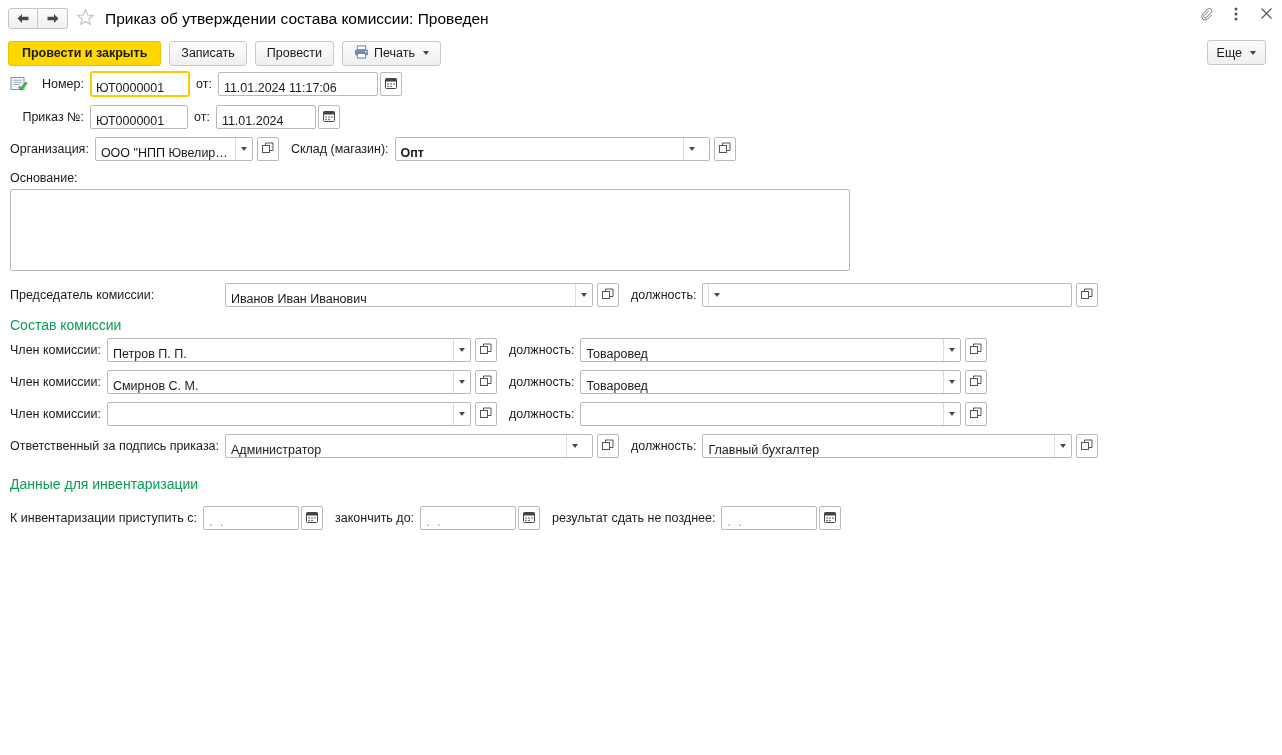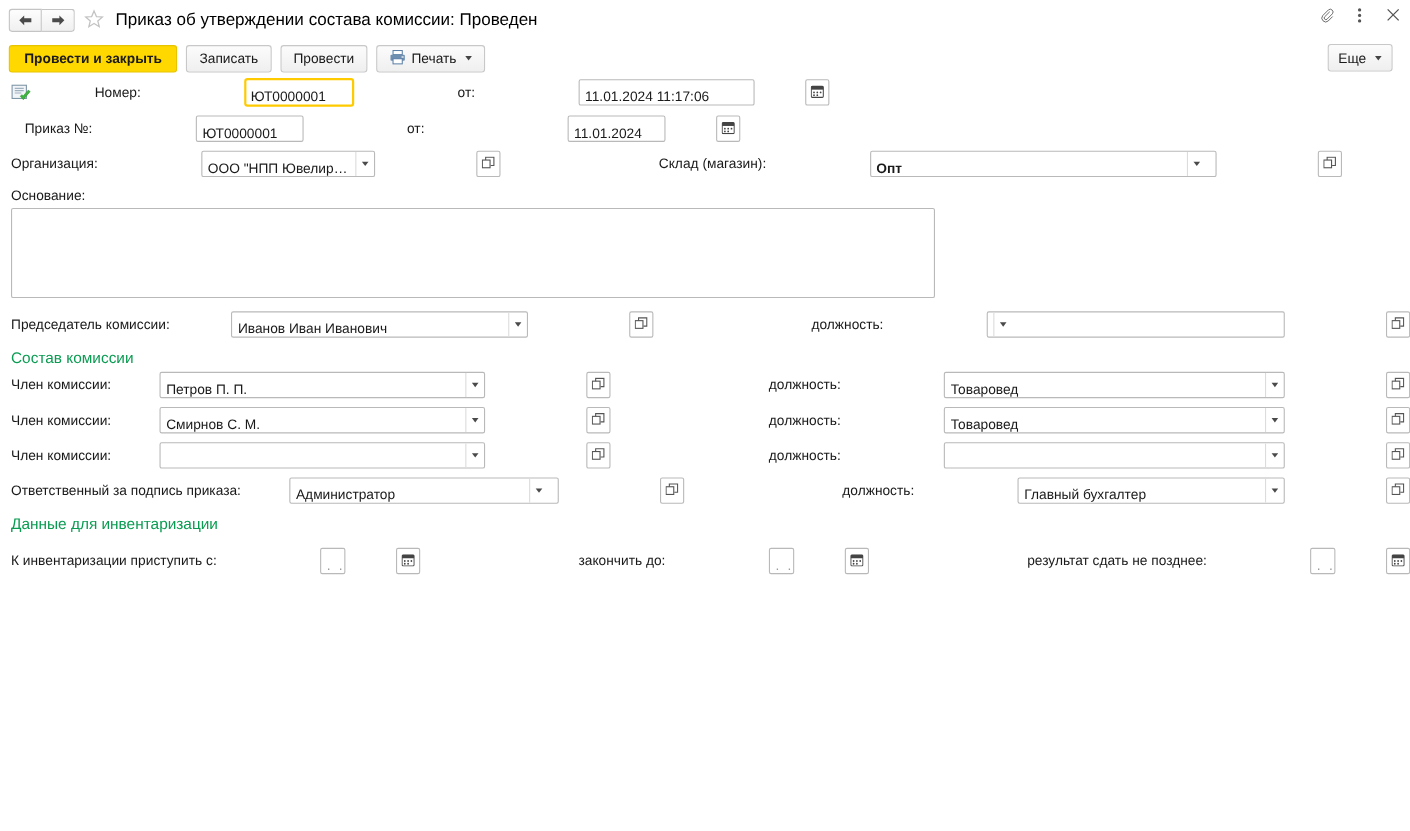--- a/index.html
+++ b/index.html
@@ -90,21 +90,20 @@
     padding: 0 9px;
   }
 
   
   .form { position: relative; padding: 0; }
   .row {
     display: flex;
     align-items: center;
     padding-left: 10px;
     margin-bottom: 6px;
-    gap: 44px;
   }
   .lbl { color: #1a1a1a; white-space: nowrap; }
 
   .field {
     height: 24px;
     border: 1px solid #b9b9b9;
     border-radius: 2px;
     background: #fff;
     display: flex;
     align-items: flex-end;
@@ -278,21 +277,21 @@
 
   <div class="row" style="margin-top:8px;">
     <span class="lbl" style="width:74px;text-align:right;">Приказ №:</span>
     <div class="gap6"></div>
     <div class="field" style="width:98px;">
       <span class="val">ЮТ0000001</span>
     </div>
     <div class="gap6"></div>
     <span class="lbl">от:</span>
     <div class="gap6"></div>
-    <div class="field" style="width:89px;margin-left:36px;">
+    <div class="field" style="width:100px;">
       <span class="val">11.01.2024</span>
     </div>
     <div class="sqbtn" style="margin-left:2px;">
       <span>
         <svg width="12" height="12" viewBox="0 0 12 12">
             <rect x="0.5" y="1.5" width="11" height="10" rx="1" fill="none" stroke="#444" stroke-width="1"></rect>
             <rect x="0.5" y="1.5" width="11" height="3" fill="#444"></rect>
             <circle cx="3" cy="7" r="0.8" fill="#444"></circle>
             <circle cx="6" cy="7" r="0.8" fill="#444"></circle>
             <circle cx="9" cy="7" r="0.8" fill="#444"></circle>
@@ -529,21 +528,21 @@
     <div class="sqbtn">
       <span>
         <svg width="12" height="12" viewBox="0 0 12 12">
             <rect x="0.5" y="3.5" width="7" height="7" fill="none" stroke="#555" stroke-width="1"></rect>
             <path d="M3.5 3.5 V1 H11 V8.5 H8" fill="none" stroke="#555" stroke-width="1"></path>
           </svg>
       </span>
     </div>
   </div>
 
-  <div class="section-hdr" style="margin-top:10px;">Данные для инвентаризации</div>
+  <div class="section-hdr" style="margin-top:18px;">Данные для инвентаризации</div>
 
   <div class="row" style="margin-top:14px;">
     <span class="lbl">К инвентаризации приступить с:</span>
     <div class="gap6"></div>
     <div class="field" style="width:96px;">
       <span class="ph">.  .</span>
     </div>
     <div class="sqbtn" style="margin-left:2px;">
       <span>
         <svg width="12" height="12" viewBox="0 0 12 12">

